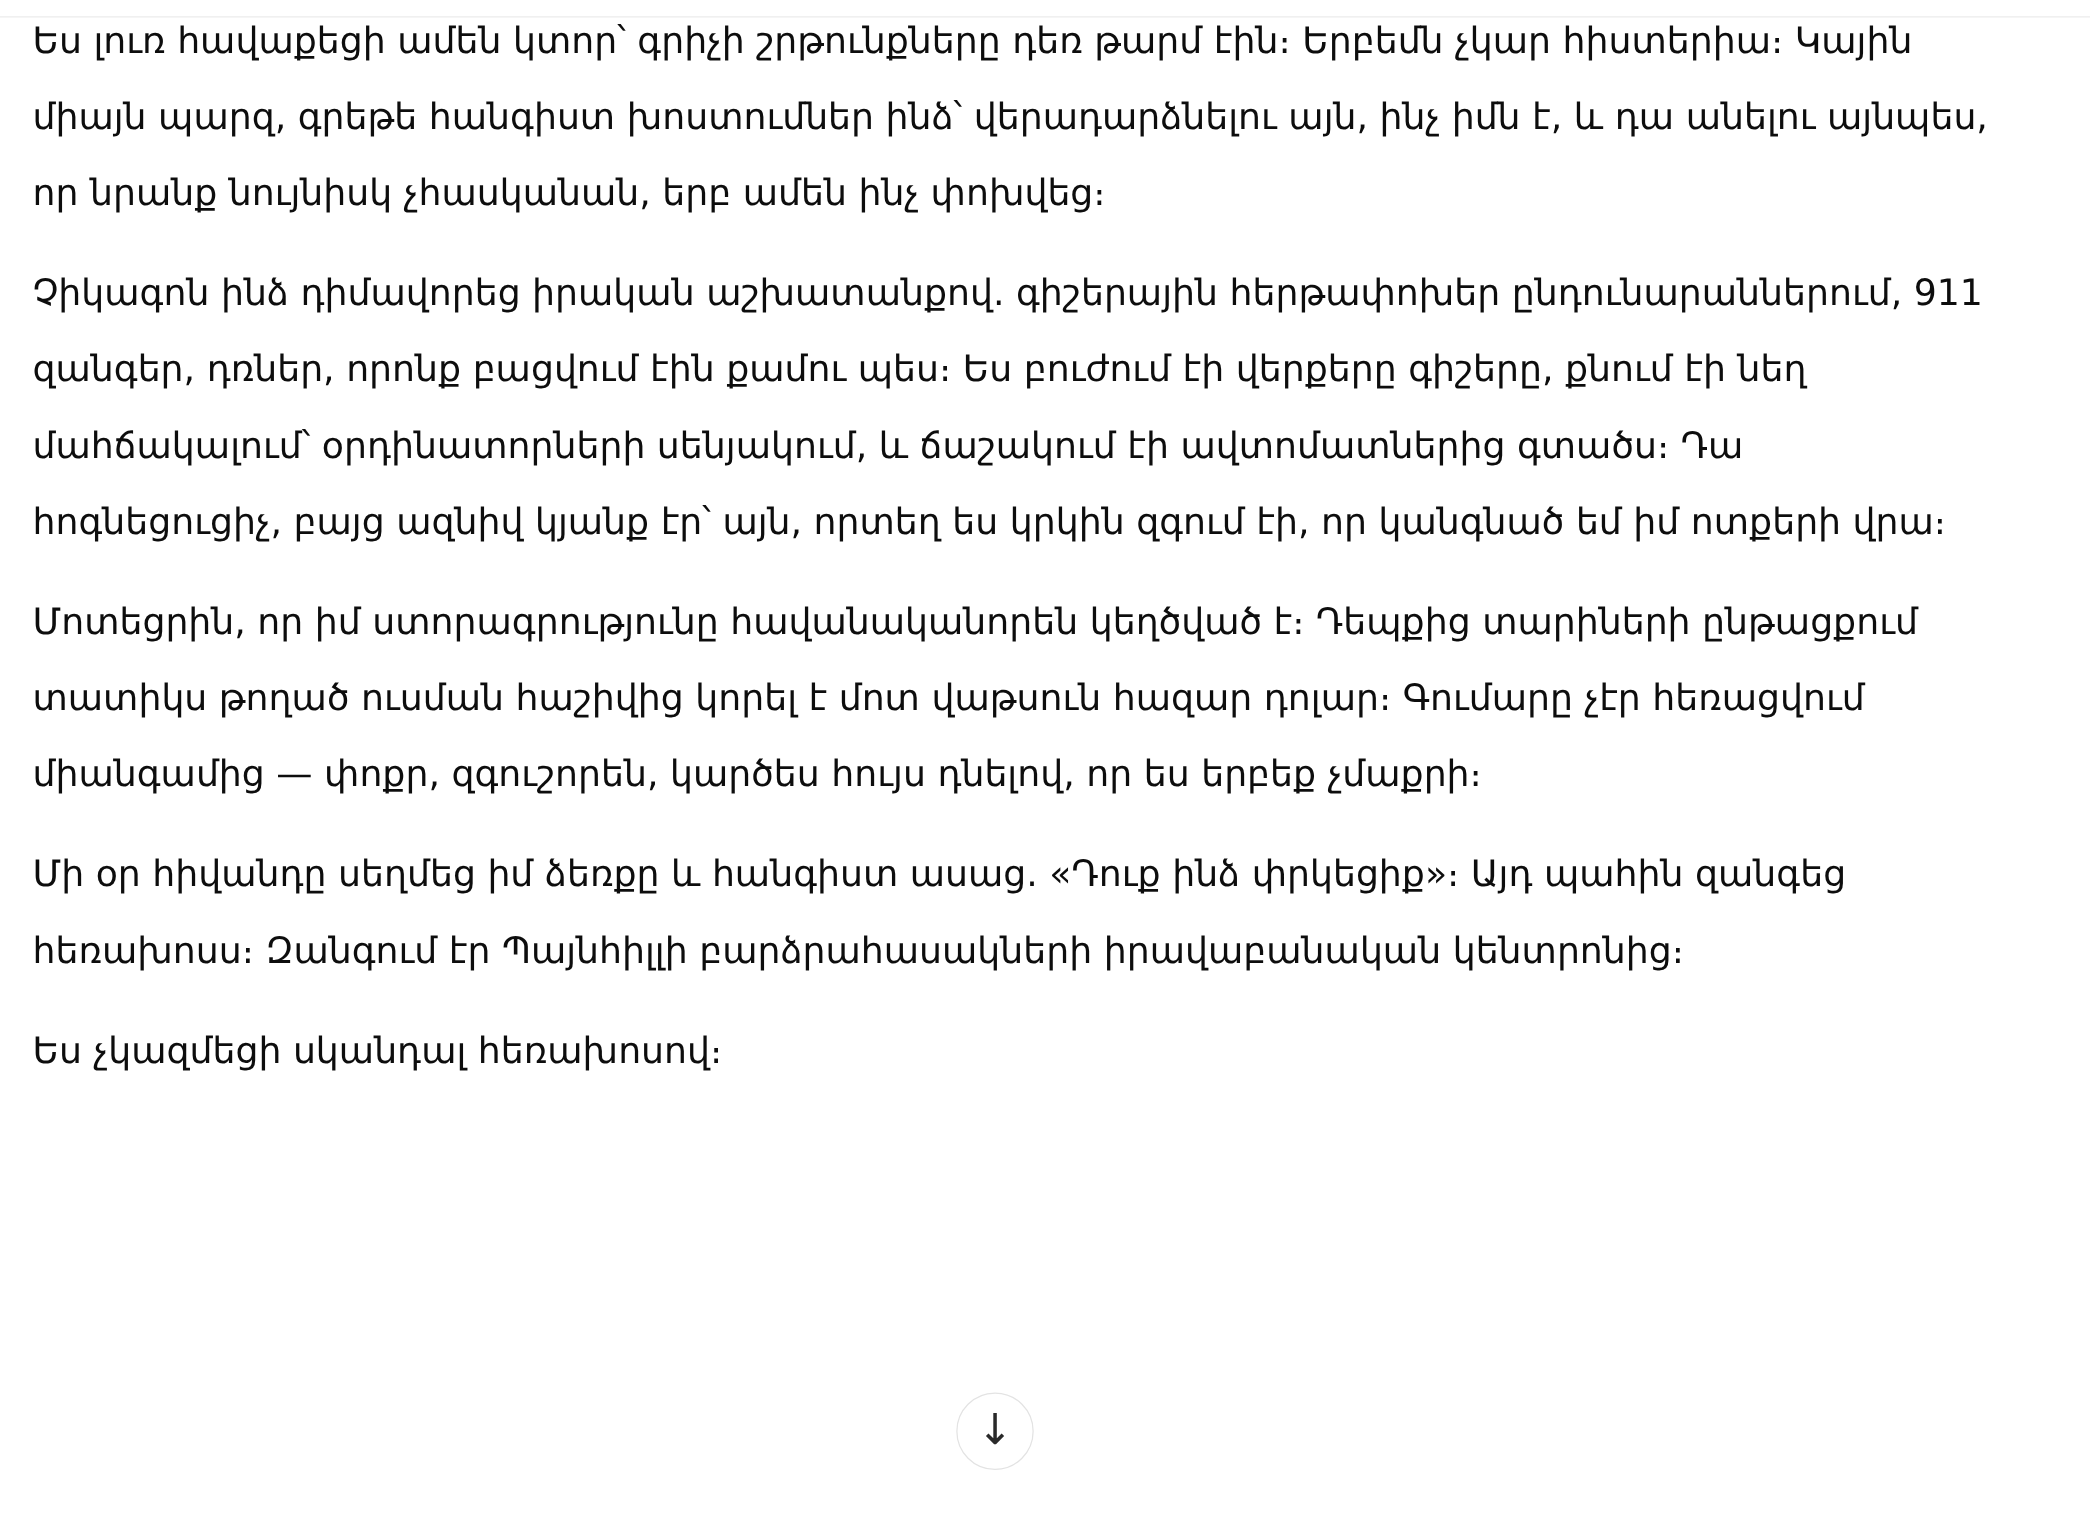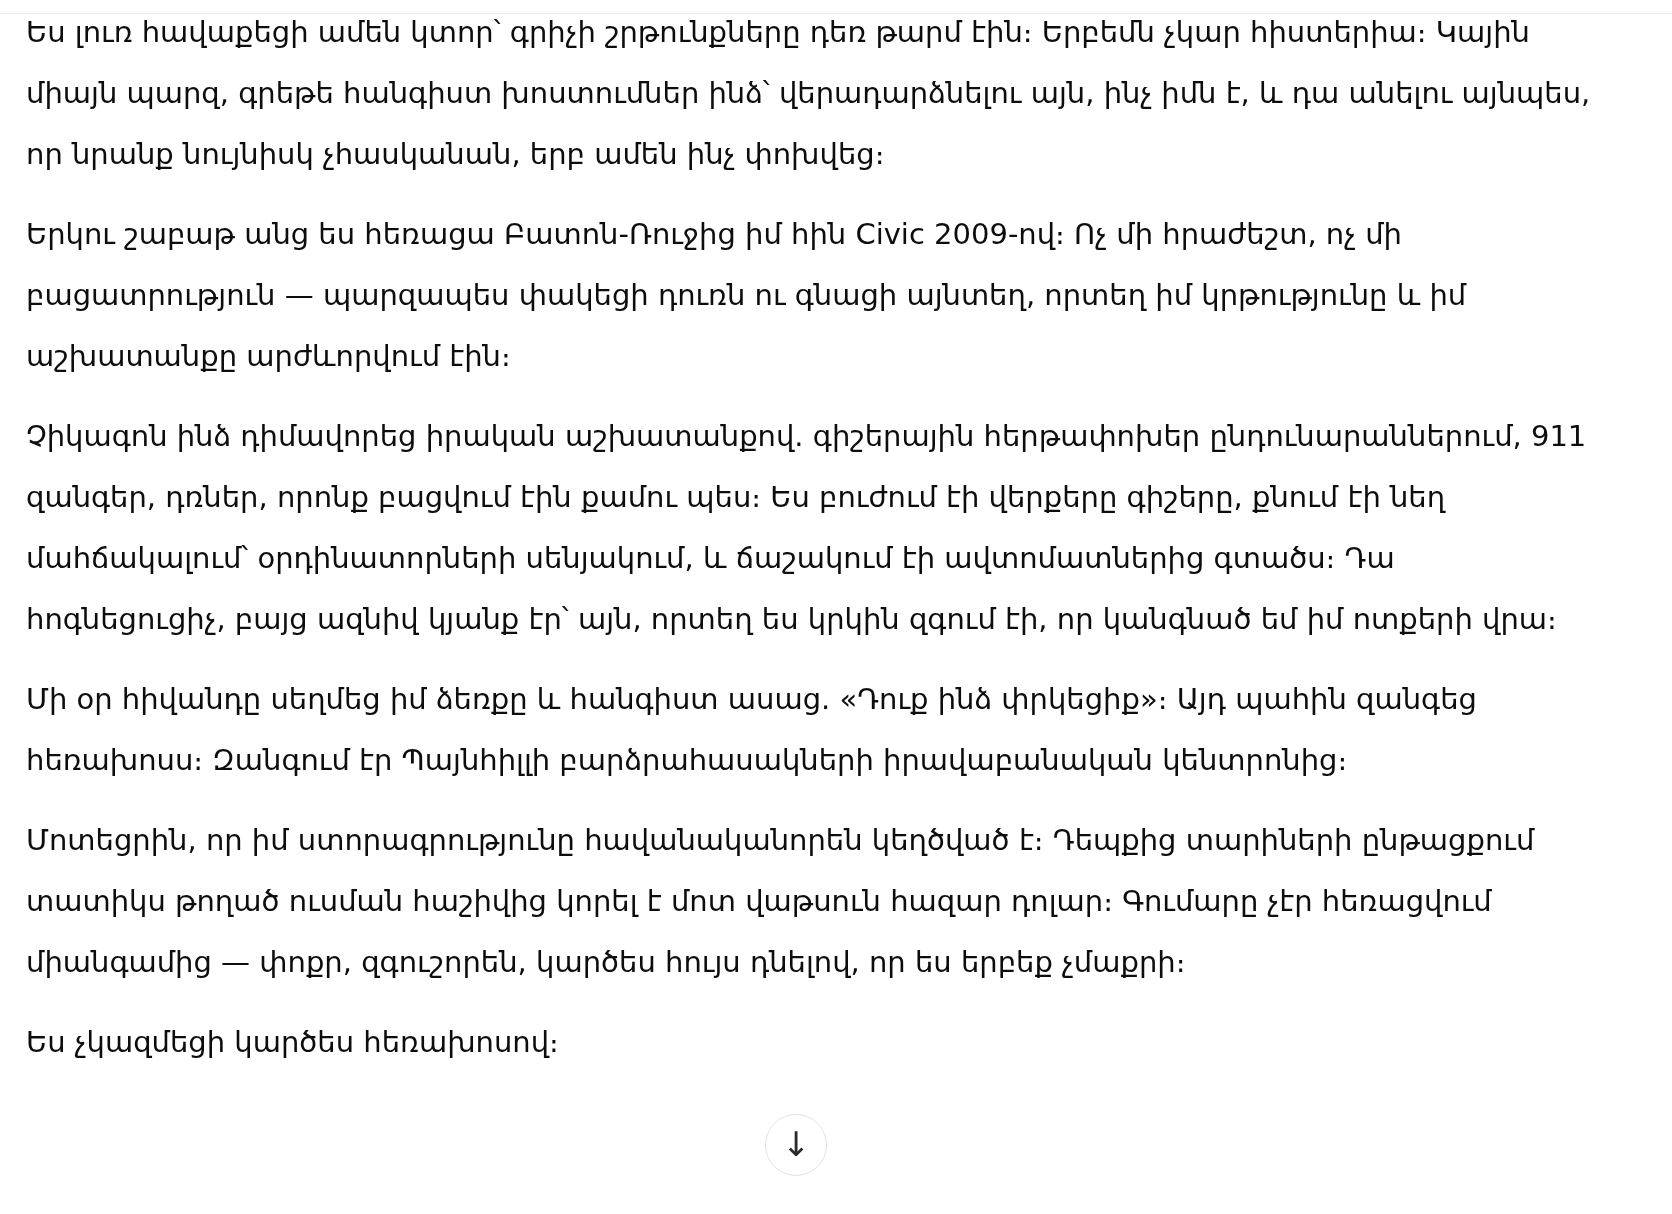--- a/index.html
+++ b/index.html
@@ -60,30 +60,27 @@
 </style>
 </head>
 <body>
 
 <div class="top-hairline"></div>
 
 <div class="message">
   <p>Ես լուռ հավաքեցի ամեն կտոր՝ գրիչի շրթունքները դեռ թարմ էին։ Երբեմն չկար հիստերիա։ Կային
 միայն պարզ, գրեթե հանգիստ խոստումներ ինձ՝ վերադարձնելու այն, ինչ իմն է, և դա անելու այնպես,
 որ նրանք նույնիսկ չհասկանան, երբ ամեն ինչ փոխվեց։</p>
-  <p>Երկու շաբաթ անց ես հեռացա Բատոն-Ռուջից իմ հին Civic 2009-ով։ Ոչ մի հրաժեշտ, ոչ մի
-բացատրություն — պարզապես փակեցի դուռն ու գնացի այնտեղ, որտեղ իմ կրթությունը և իմ
-աշխատանքը արժևորվում էին։</p>
   <p>Չիկագոն ինձ դիմավորեց իրական աշխատանքով. գիշերային հերթափոխեր ընդունարաններում, 911
 զանգեր, դռներ, որոնք բացվում էին քամու պես։ Ես բուժում էի վերքերը գիշերը, քնում էի նեղ
 մահճակալում՝ օրդինատորների սենյակում, և ճաշակում էի ավտոմատներից գտածս։ Դա
 հոգնեցուցիչ, բայց ազնիվ կյանք էր՝ այն, որտեղ ես կրկին զգում էի, որ կանգնած եմ իմ ոտքերի վրա։</p>
-  <p>Մի օր հիվանդը սեղմեց իմ ձեռքը և հանգիստ ասաց. «Դուք ինձ փրկեցիք»։ Այդ պահին զանգեց
-հեռախոսս։ Զանգում էր Պայնհիլլի բարձրահասակների իրավաբանական կենտրոնից։</p>
   <p>Մոտեցրին, որ իմ ստորագրությունը հավանականորեն կեղծված է։ Դեպքից տարիների ընթացքում
 տատիկս թողած ուսման հաշիվից կորել է մոտ վաթսուն հազար դոլար։ Գումարը չէր հեռացվում
 միանգամից — փոքր, զգուշորեն, կարծես հույս դնելով, որ ես երբեք չմաքրի։</p>
-  <p>Ես չկազմեցի կարծես հեռախոսով։</p>
+  <p>Մի օր հիվանդը սեղմեց իմ ձեռքը և հանգիստ ասաց. «Դուք ինձ փրկեցիք»։ Այդ պահին զանգեց
+հեռախոսս։ Զանգում էր Պայնհիլլի բարձրահասակների իրավաբանական կենտրոնից։</p>
+  <p>Ես չկազմեցի սկանդալ հեռախոսով։</p>
 </div>
 
 <button class="scroll-btn">
   <span class="arrow">↓</span>
 </button>
 
 </body></html>

